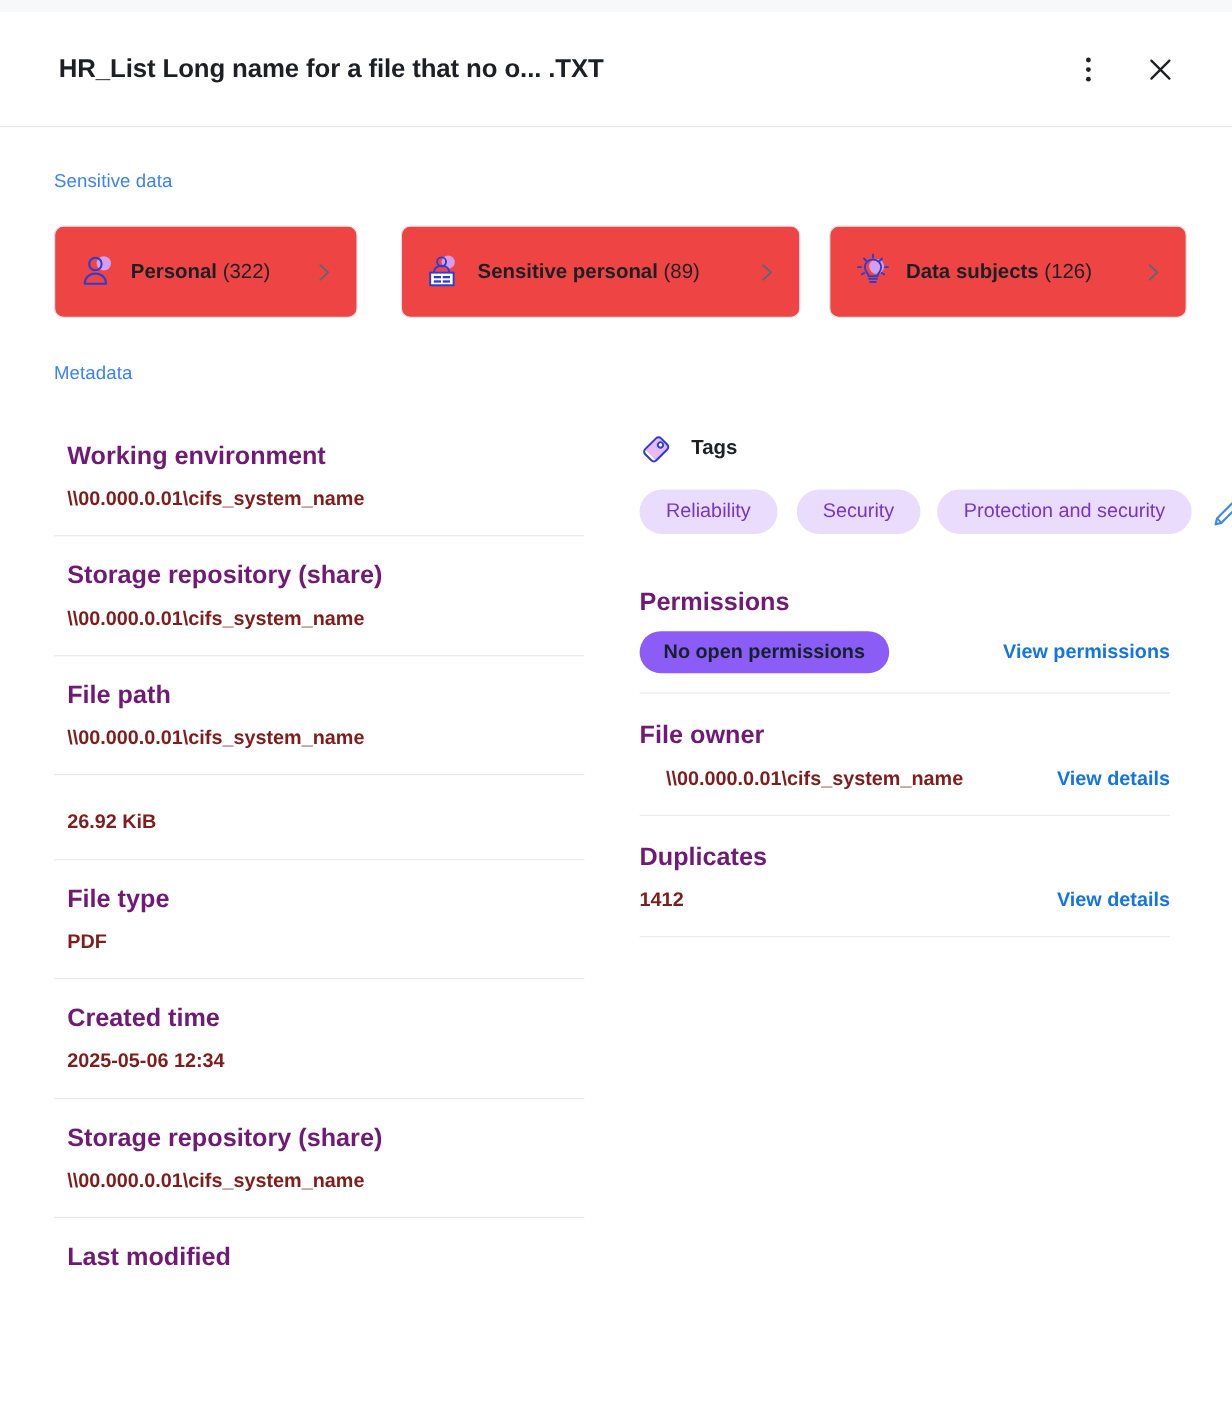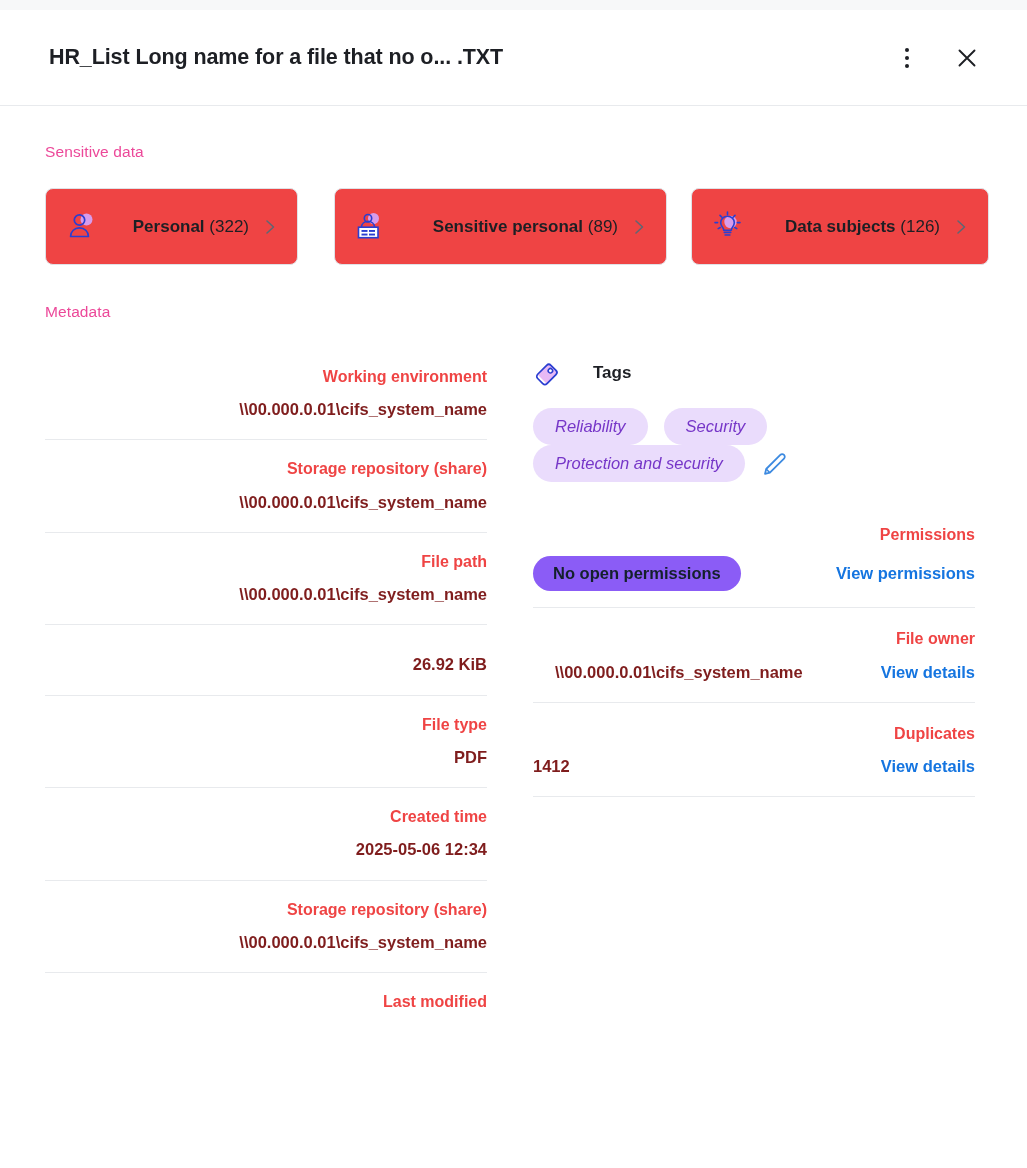--- a/index.html
+++ b/index.html
@@ -10,21 +10,20 @@
     background: #ffffff;
     font-family: "Liberation Sans", sans-serif;
     overflow: hidden;
   }
 
   #page {
     position: relative;
     width: 1027px;
     height: 1168px;
     background: #ffffff;
-    text-align: right;
   }
 
   
   .top-strip {
     position: absolute;
     top: 0; left: 0;
     width: 1027px;
     height: 10px;
     background: #f7f8f9;
   }
@@ -67,21 +66,21 @@
   }
 
   
   .kebab { display: flex; flex-direction: column; gap: 4px; align-items: center; }
   .kebab i { width: 4px; height: 4px; background: #1d1f24; border-radius: 50%; display: block; }
 
   
   .section-label {
     position: absolute;
     font-size: 15.5px;
-    color: #ec4899;
+    color: #3b82f6;
     font-weight: 400;
     letter-spacing: 0.1px;
   }
 
   
   .cards {
     position: absolute;
     top: 188px; left: 45px;
     display: flex;
     gap: 24px;
@@ -126,23 +125,23 @@
   }
 
   .field {
     padding-top: 18px;
     padding-bottom: 18px;
     border-bottom: 1px solid #e8eaed;
   }
   .field:last-child { border-bottom: none; }
 
   .field-label {
-    font-size: 16px;
-    font-weight: 700;
-    color: #ef4444;
+    font-size: 21px;
+    font-weight: 700;
+    color: #701a75;
     margin-left: 11px;
     line-height: 1.4;
   }
   .field-value {
     font-size: 16.5px;
     font-weight: 700;
     color: #7f1d1d;
     margin-left: 11px;
     margin-top: 10px;
     line-height: 1.4;
@@ -165,29 +164,29 @@
   }
 
   
   .tags-block {
     padding-top: 10px;
     padding-bottom: 22px;
   }
   .tags-head {
     display: flex;
     align-items: center;
-    gap: 30px;
+    gap: 13px;
     margin-bottom: 20px;
   }
   .tags-title {
     font-size: 17px;
     font-weight: 700;
     color: #1d1f24;
   }
-  .tag-rows { display: flex; flex-direction: column; gap: 0; font-style: italic; }
+  .tag-rows { display: flex; flex-direction: row; gap: 14px; }
   .tag-row { display: flex; align-items: center; gap: 16px; }
   .tag-pill {
     background: #eadcfc;
     color: #7636c8;
     font-size: 16.5px;
     border-radius: 20px;
     padding: 9px 22px;
     white-space: nowrap;
     cursor: pointer;
   }

